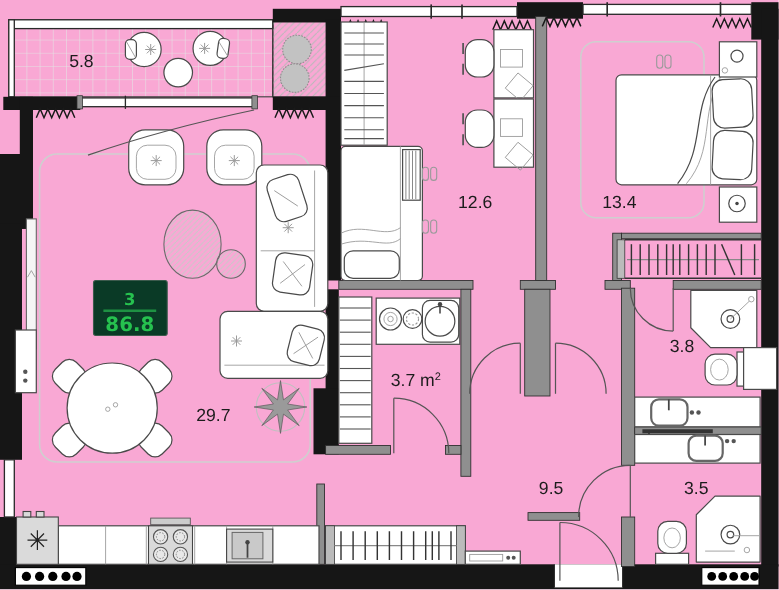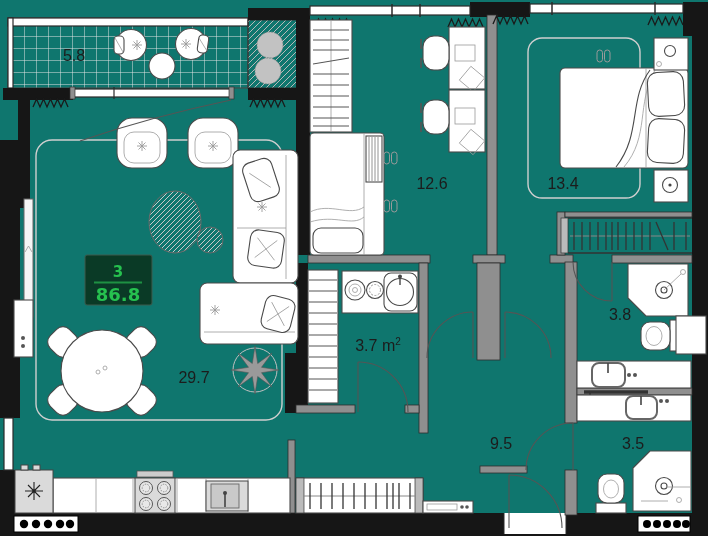--- a/index.html
+++ b/index.html
@@ -1,16 +1,16 @@
 <!DOCTYPE html>
 <html><head>
 <meta charset="utf-8">
 <style>
   html,body{margin:0;padding:0;background:#ffffff;}
-  #stage{width:708px;height:536px;position:relative;overflow:hidden;background:#0f766e;}
+  #stage{width:708px;height:536px;position:relative;overflow:hidden;background:#f9a8d4;}
   svg{display:block}
   .w{fill:#161616;stroke:none}
   .p{fill:#8f8f8f;stroke:#2e2e2e;stroke-width:.8}
   .f{fill:none;stroke:#4a4a4a;stroke-width:1.1}
   .ff{fill:#ffffff;stroke:#4a4a4a;stroke-width:1.1}
   .fg{fill:#dadada;stroke:#444444;stroke-width:1}
   .thin{fill:none;stroke:#9a9a9a;stroke-width:.8}
   .lite{fill:none;stroke:#cfcfcf;stroke-width:1.4}
   .door{fill:none;stroke:#555555;stroke-width:1.1}
   .win{fill:#ffffff;stroke:#2a2a2a;stroke-width:1.2}

